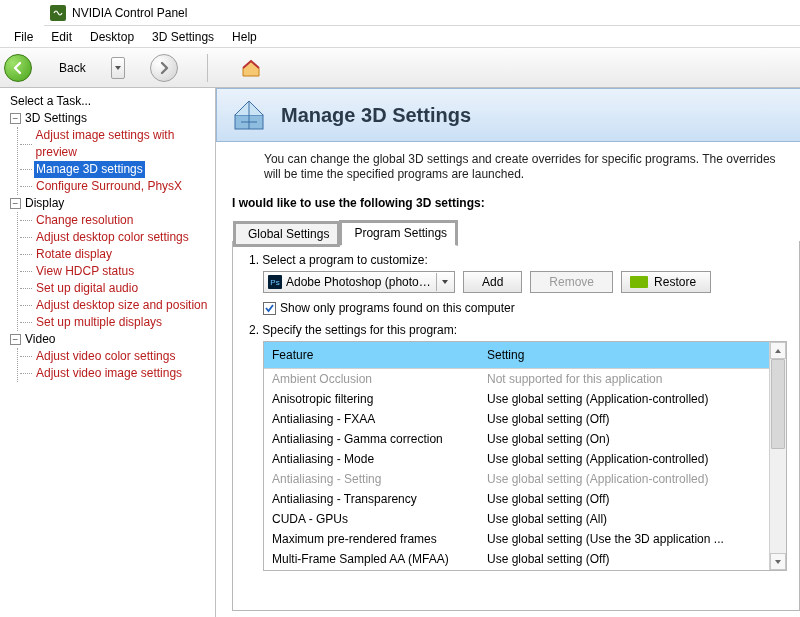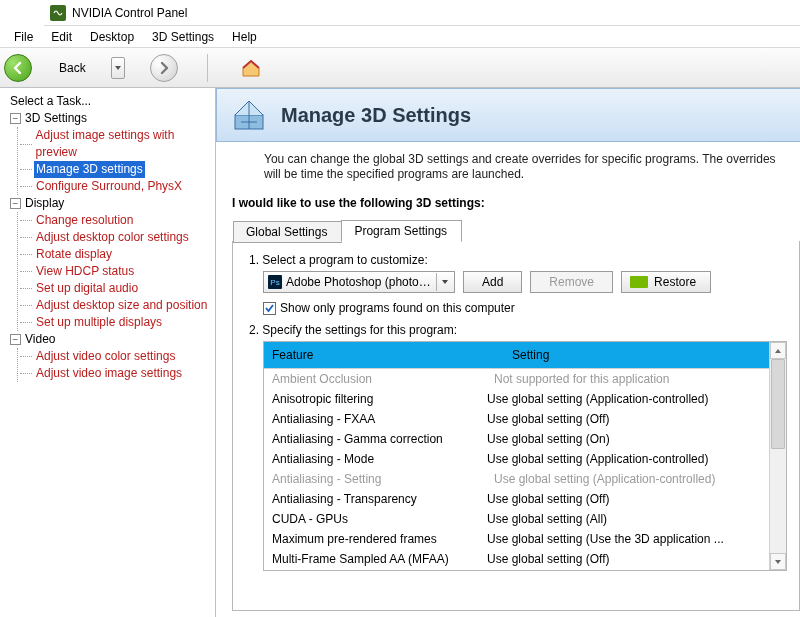--- a/index.html
+++ b/index.html
@@ -44,49 +44,49 @@
 
 .content { flex:1; position:relative; background:#fff; padding:0 0 0 0; overflow:hidden;}
 .hero { height:54px; background:linear-gradient(#eaf2fb,#cbe0f5); border:1px solid #9ab9d8; border-right:none; display:flex; align-items:center; padding-left:12px; gap:12px;}
 .hero-icon { width:40px; height:40px;}
 .hero h1 { font-size:20px; font-weight:bold; color:#2b3a4a; font-family: Verdana, sans-serif;}
 .desc { padding:10px 8px 6px 48px; font-size:12px; color:#222; line-height:15px;}
 .section-label { padding: 8px 0 6px 16px; font-size:12px; font-weight:bold; color:#000;}
 
 .tabs-box { margin:4px 0 0 16px; border:1px solid #b7b7b7; border-top:none; padding:10px 12px 12px 12px; position:relative; height: 370px;}
 .tab-strip { position:absolute; top:-21px; left:0; display:flex; }
-.tab { font-size:12px; padding:3px 14px 3px 12px; border:1px solid #a3a3a3; background:#f3f3f3; position:relative; margin-right:-1px;}
+.tab { font-size:12px; padding:3px 8px 3px 12px; border:3px solid #a3a3a3; background:#f3f3f3; position:relative; margin-right:-1px;}
 .tab.active { background:#fff; border-bottom:1px solid #fff; z-index:2;}
 .tab.inactive { top:1px;}
 
 .step { font-size:12px; color:#000; margin: 2px 0 4px 4px;}
 .ctrl-row { display:flex; align-items:center; gap:8px; margin:0 0 8px 18px;}
 .select-box { width:192px; height:22px; border:1px solid #9a9a9a; background:linear-gradient(#fff,#ececec); display:flex; align-items:center; padding:0 2px 0 4px; font-size:12px;}
 .select-box .ps-icon { width:14px; height:14px; background:#001d36; color:#6ec5ff; font-size:8px; font-weight:normal; display:flex; align-items:center; justify-content:center; border-radius:1px; margin-right:4px;}
 .select-box .sel-text { flex:1; white-space:nowrap; overflow:hidden; text-overflow:ellipsis;}
 .select-box .dd-arrow { width:16px; height:18px; border-left:1px solid #b0b0b0; display:flex; align-items:center; justify-content:center;}
 .btn { height:22px; padding:0 18px; font-size:12px; border:1px solid #9a9a9a; background:linear-gradient(#fdfdfd,#e6e6e6);}
 .btn.disabled { color:#9a9a9a; background:#f4f4f4;}
 .btn.restore { display:flex; align-items:center; padding:0 14px 0 8px;}
 .nv-chip { width:18px; height:12px; background:#76b900; margin-right:6px; border-radius:1px;}
 
 .chk-row { display:flex; align-items:center; gap:4px; margin:0 0 8px 18px; font-size:12px;}
 .chk { width:13px; height:13px; border:1px solid #6a6a6a; display:flex; align-items:center; justify-content:center;}
 .chk svg{width:9px;height:9px;}
 
 .grid-wrap { margin:4px 0 0 18px; border:1px solid #b7b7b7; height:230px; display:flex;}
 .grid-body { flex:1; overflow:hidden;}
-.grid-header-row { display:flex; border-bottom:1px solid #d0d0d0; background:#0ea5e9;gap:25px;}
+.grid-header-row { display:flex; border-bottom:1px solid #d0d0d0; background:#7dd3fc;}
 .grid-header-row div { font-size:12px; padding:6px 8px;}
 .col-feature { width:215px;}
 .col-setting { flex:1;}
 .grid-rows { }
 .grid-row { display:flex; font-size:12px; line-height: 20px;}
 .grid-row div { padding: 0 8px;}
-.grid-row.dis { color:#9a9a9a;gap:7px;}
+.grid-row.dis { color:#9a9a9a;}
 .scrollbar { width:17px; background:#f0f0f0; border-left:1px solid #d0d0d0; display:flex; flex-direction:column;}
 .sb-btn { height:17px; display:flex; align-items:center; justify-content:center; background:#f7f7f7; border:1px solid #c8c8c8;}
 .sb-track { flex:1; position:relative;}
 .sb-thumb { position:absolute; top:0; left:1px; right:1px; height:90px; background:#d8d8d8; border:1px solid #bcbcbc; border-radius:1px;}
 </style>
 </head>
 <body>
 
 <div class="titlebar">
   <span class="app-icon">

